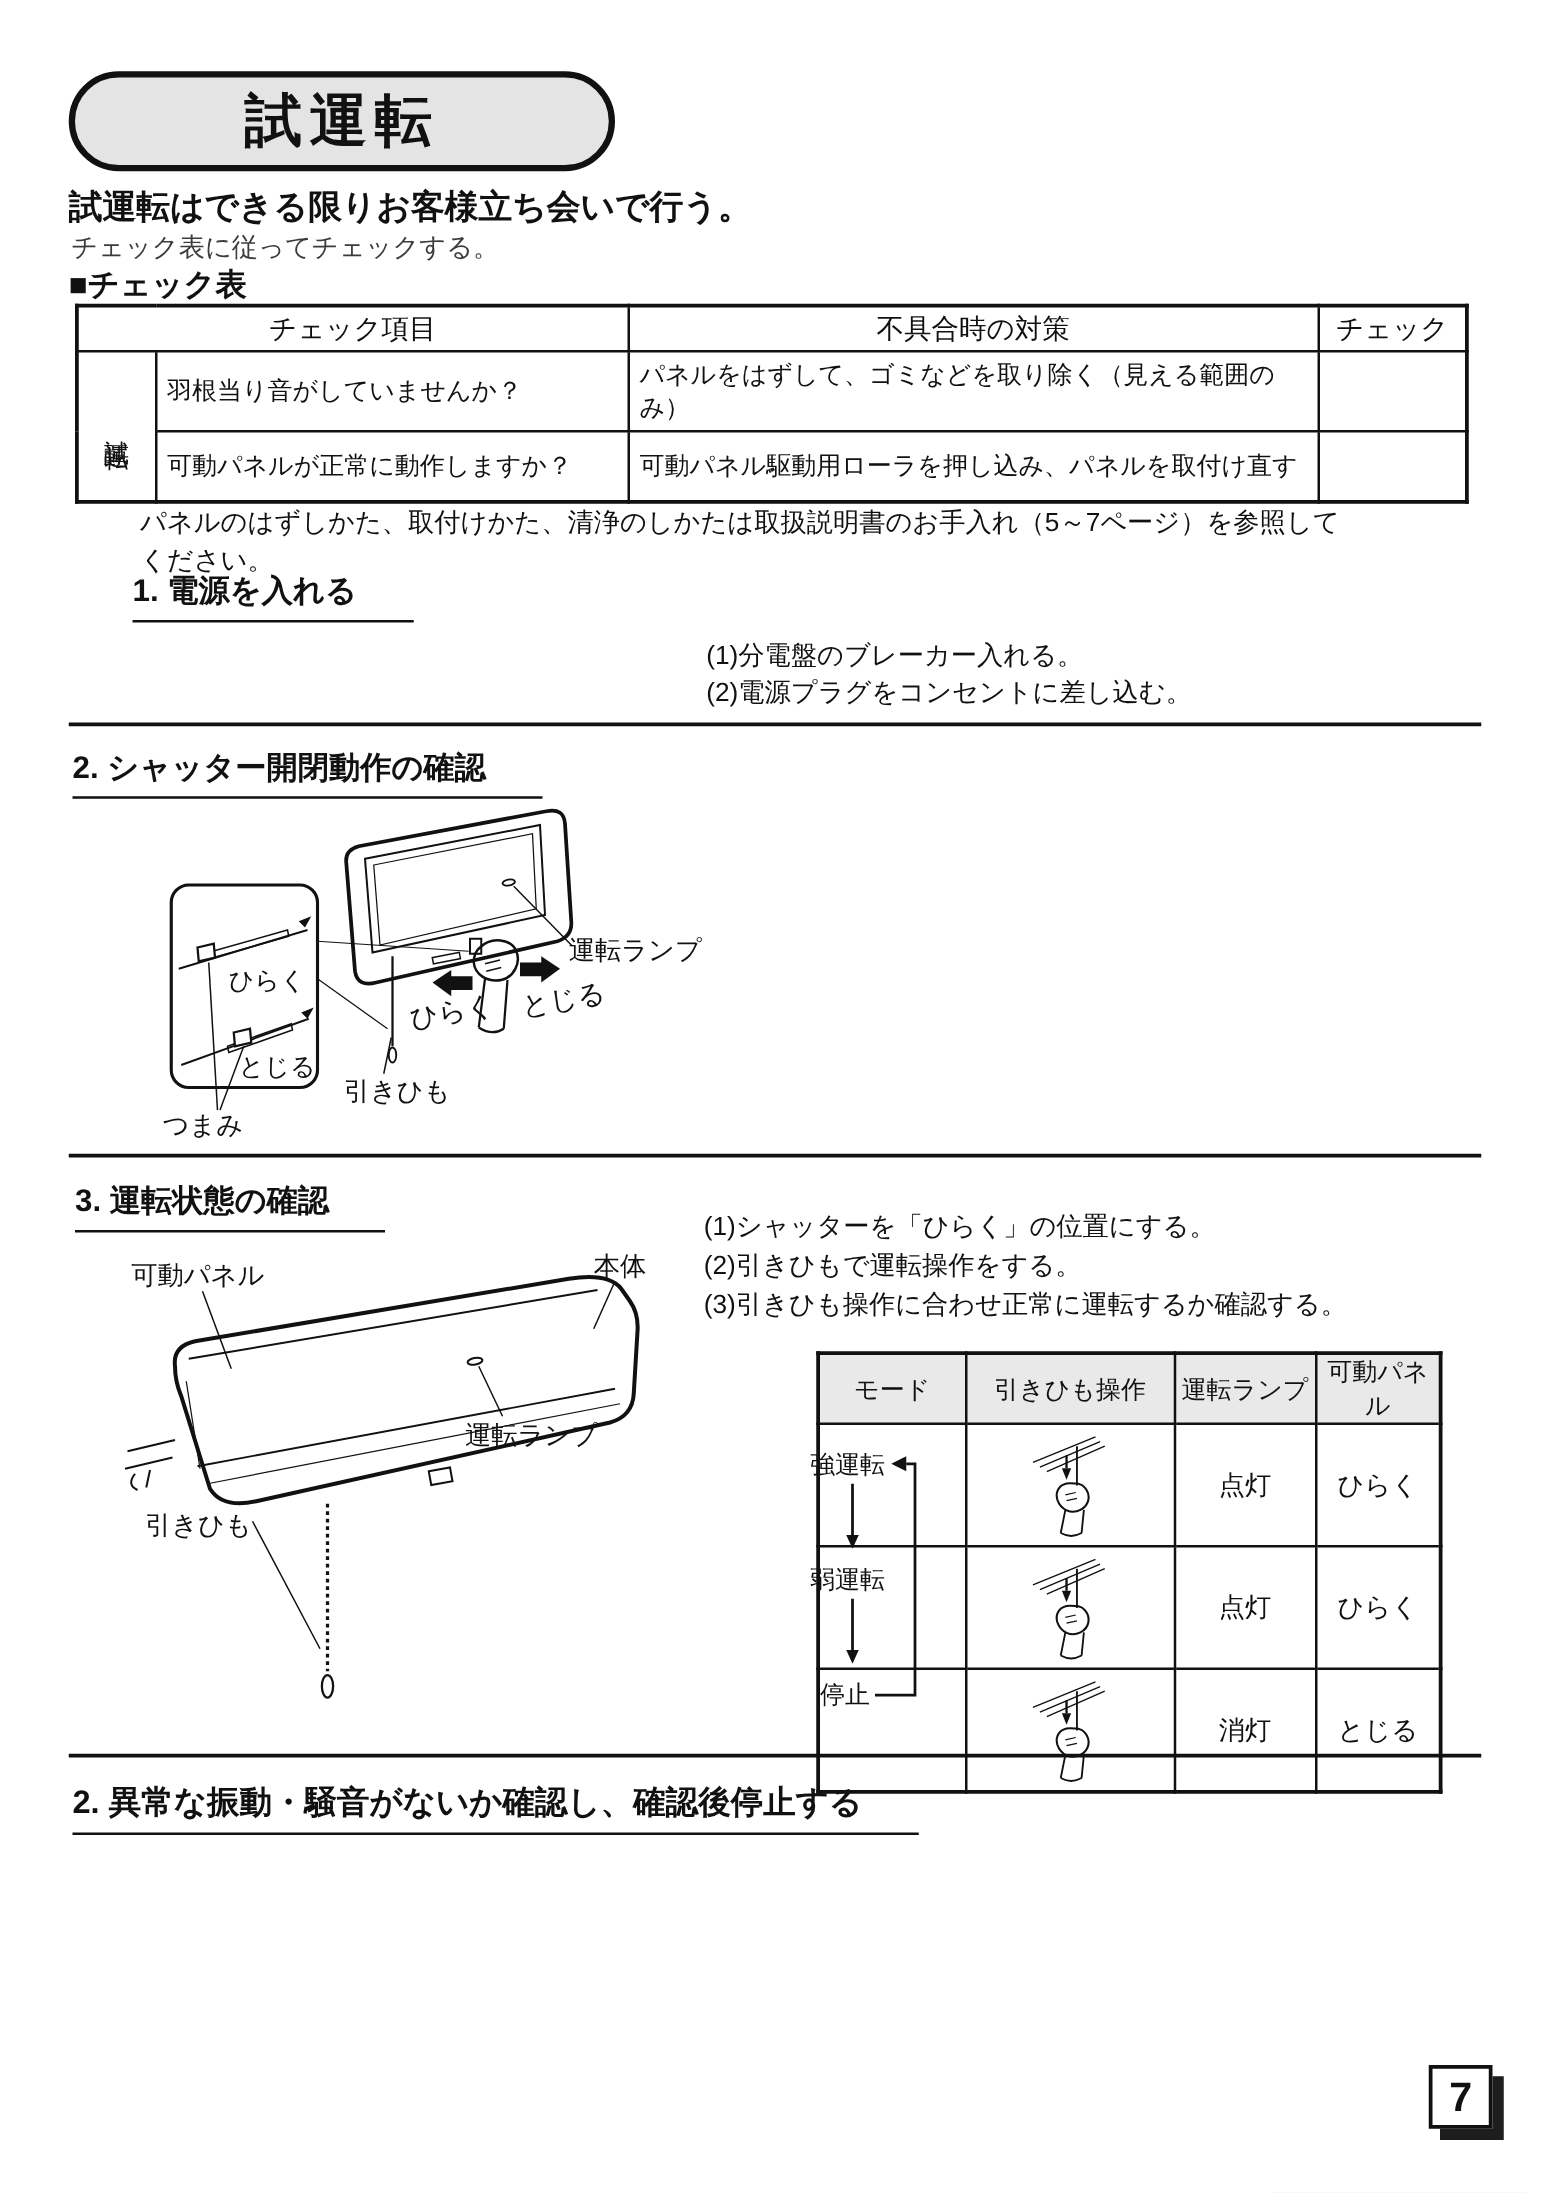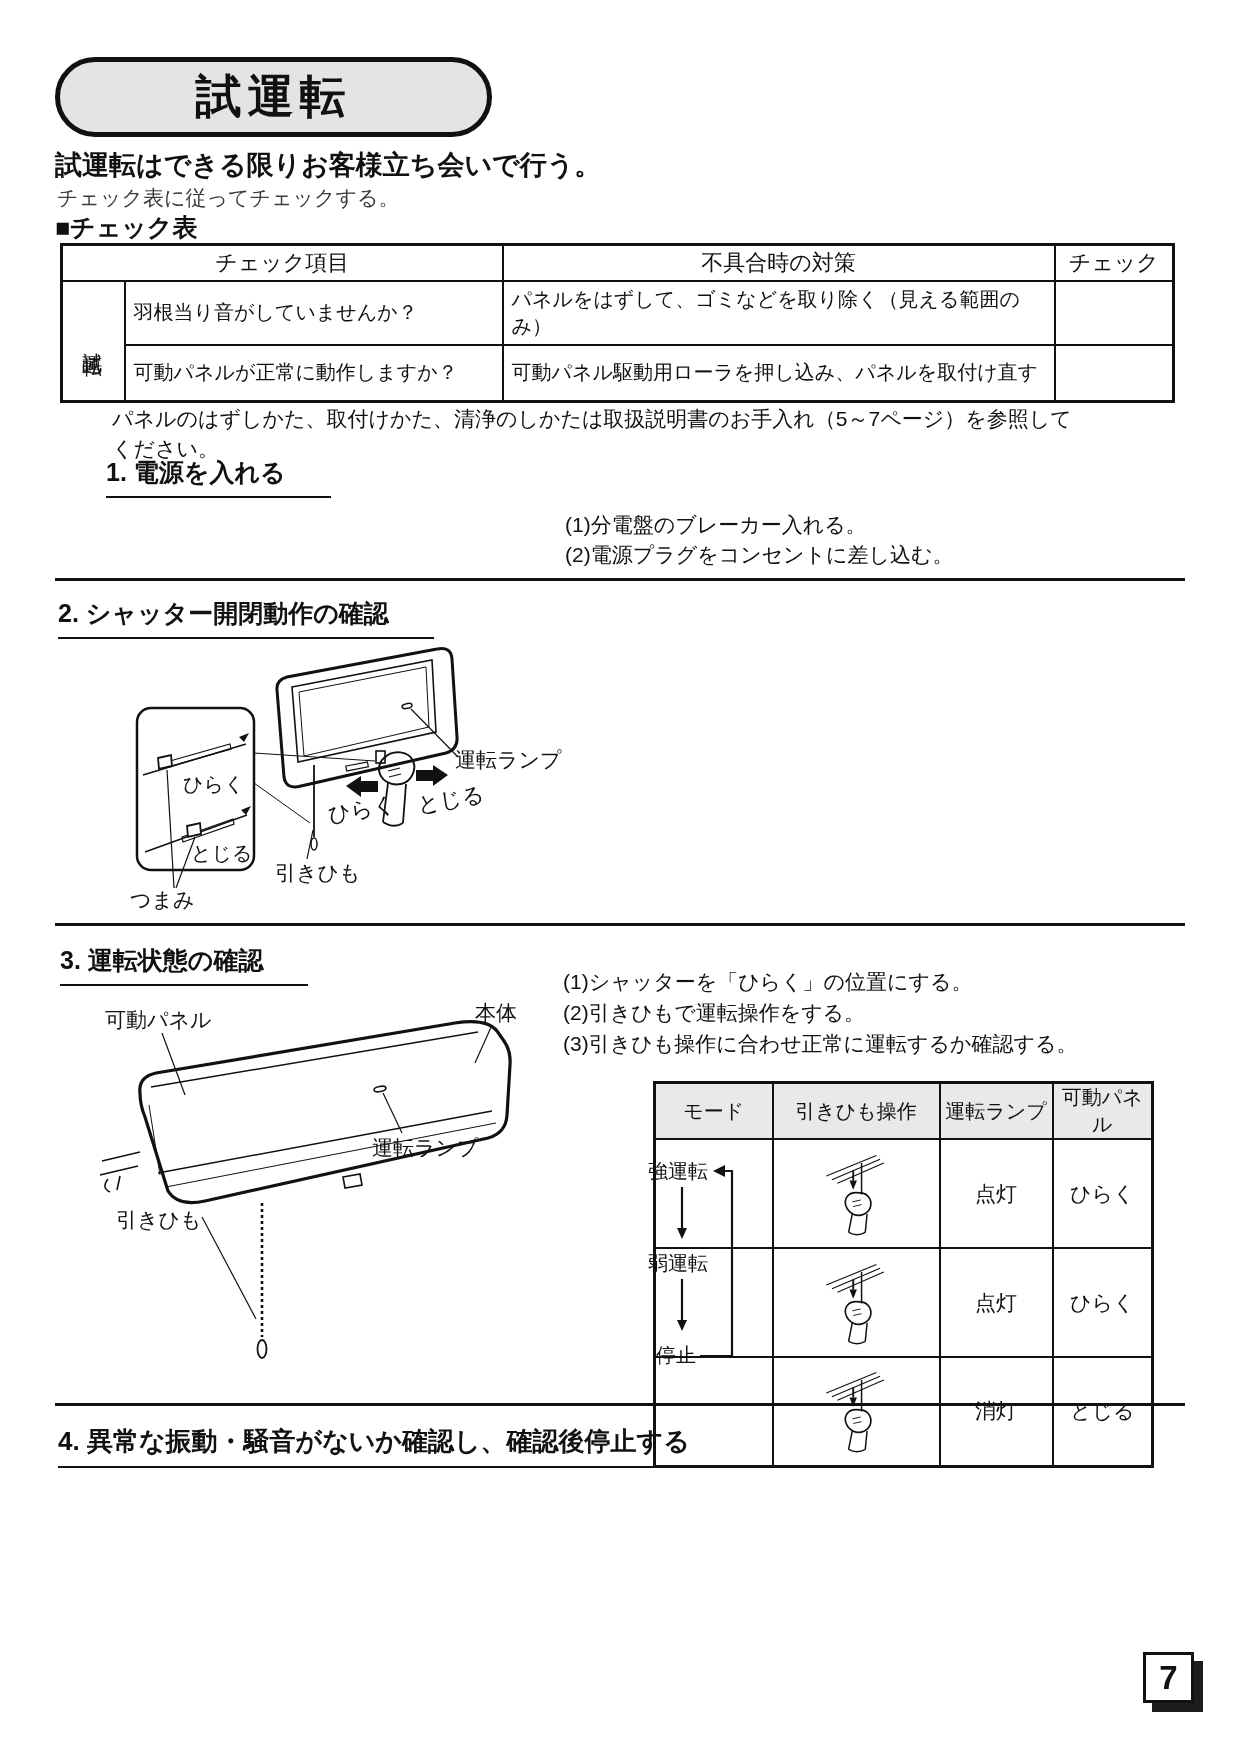--- a/index.html
+++ b/index.html
@@ -48,21 +48,21 @@
   .s3-heading { left:60px; top:944px; }
   .s3-steps { left:563px; top:966px; font-size:21px; line-height:31px; }
   .s4-heading { left:58px; top:1424px; font-size:26px; padding-right:20px; }
   .s4-note { left:58px; top:1470px; font-size:21px; }
 
   
   .mode-table-wrap { left:632px; top:1081px;margin-left:21px; }
   .mode-table { border:3px solid #111; width:498px; }
   .mode-table td, .mode-table th { border:2px solid #111; text-align:center; }
   .mode-table th { background:#e9e9e9; font-size:20px; font-weight:normal; height:44px; }
-  .mode-table td { font-size:21px; height:109px; }
+  .mode-table td { font-size:21px; height:98px; }
   .mode-overlay { left:632px; top:1081px; width:120px; height:324px; pointer-events:none; }
 
   svg { display:block; }
   svg text { font-family:"Liberation Sans","DejaVu Sans",sans-serif; fill:#111; }
   .ln { stroke:#111; fill:none; }
 
   
   .pagenum {
     left:1143px; top:1652px; width:51px; height:51px; background:#fff;
     border:3px solid #111; box-shadow:9px 9px 0 #1d1d1d;
@@ -288,19 +288,19 @@
     <line x1="50" y1="106" x2="50" y2="147" class="ln" stroke-width="2.2"></line>
     <polygon points="45,147 55,147 50,158" fill="#111"></polygon>
     <line x1="50" y1="198" x2="50" y2="239" class="ln" stroke-width="2.2"></line>
     <polygon points="45,239 55,239 50,250" fill="#111"></polygon>
     <polyline points="68,275 100,275 100,90 93,90" class="ln" stroke-width="2.2"></polyline>
     <polygon points="93,84 93,96 81,90" fill="#111"></polygon>
   </svg>
 
   <div class="abs hr hr3"></div>
 
-  <div class="abs s4-heading"><span class="sec-heading" style="font-size:26px">4. 異常な振動・騒音がないか確認し、確認後停止する</span></div>
+  <div class="abs s4-heading"><span class="sec-heading" style="font-size:26px">2. 異常な振動・騒音がないか確認し、確認後停止する</span></div>
 
   <div class="abs pagenum">
     <span>7</span>
   </div>
 
 </div>
 
 </body></html>

